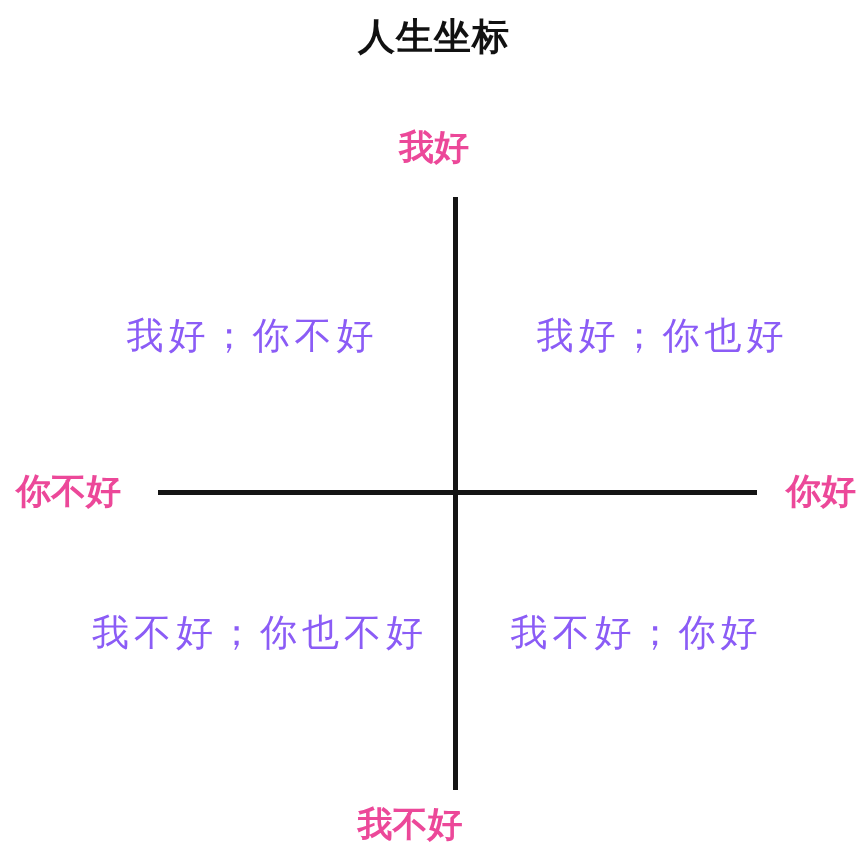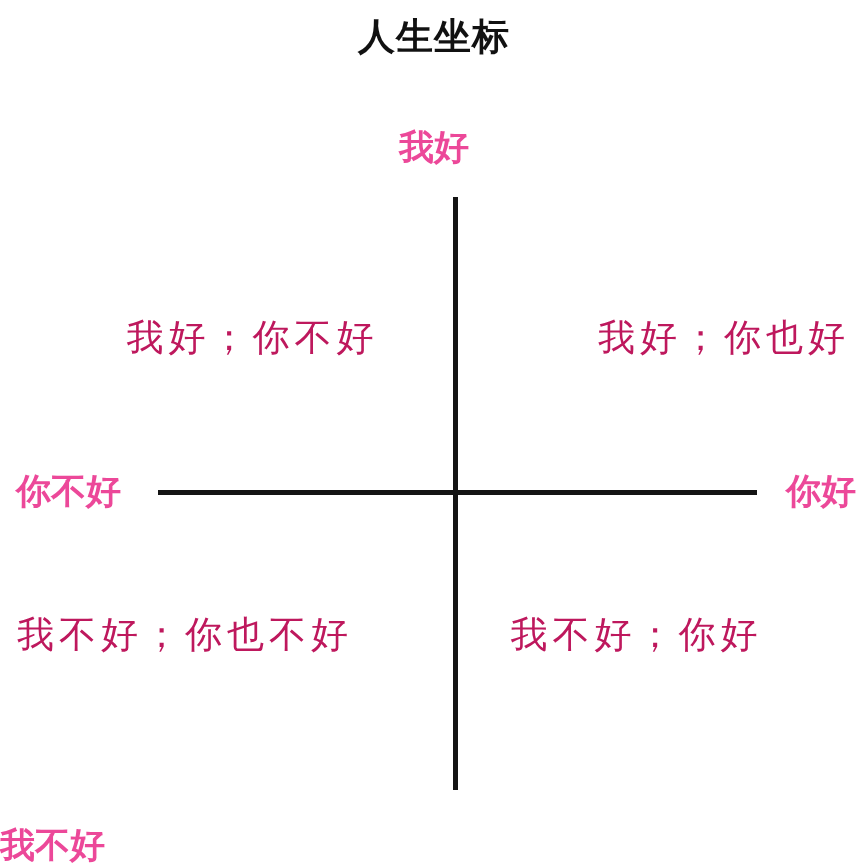--- a/index.html
+++ b/index.html
@@ -67,47 +67,47 @@
   .axis-label-top {
     left: 0;
     top: 126px;
     width: 868px;
     text-align: center;
   }
   .axis-label-bottom {
     left: 0;
     top: 803px;
     width: 820px;
-    margin-top: 21px;
+    text-align: center;
   }
   .axis-label-left {
     left: 16px;
     top: 470px;
     text-align: center;
   }
   .axis-label-right {
     right: 12px;
     top: 470px;
   }
 
   
   .quadrant-label {
     position: absolute;
-    font-family: Liberation Serif, serif;
+    font-family: Liberation Mono, monospace;
     font-weight: 400;
     font-size: 37px;
     line-height: 48px;
-    color: #be185d;
+    color: #8b5cf6;
     letter-spacing: 5px;
     white-space: nowrap;
     text-indent: 5px;
   }
   .quad-tl { left: 60px;  top: 314px; width: 380px; text-align: center; }
-  .quad-tr { left: 470px; top: 314px; width: 380px; text-align: right; }
-  .quad-bl { left: 12px;  top: 611px; width: 410px; text-align: left; }
+  .quad-tr { left: 470px; top: 314px; width: 380px; text-align: center; }
+  .quad-bl { left: 18px;  top: 611px; width: 410px; text-align: right; }
   .quad-br { left: 444px; top: 611px; width: 380px; text-align: center; }
 </style>
 </head>
 <body>
 
 <div id="canvas">
 
   <div class="chart-title">人生坐标</div>
 
   <div class="axis-line axis-vertical"></div>

